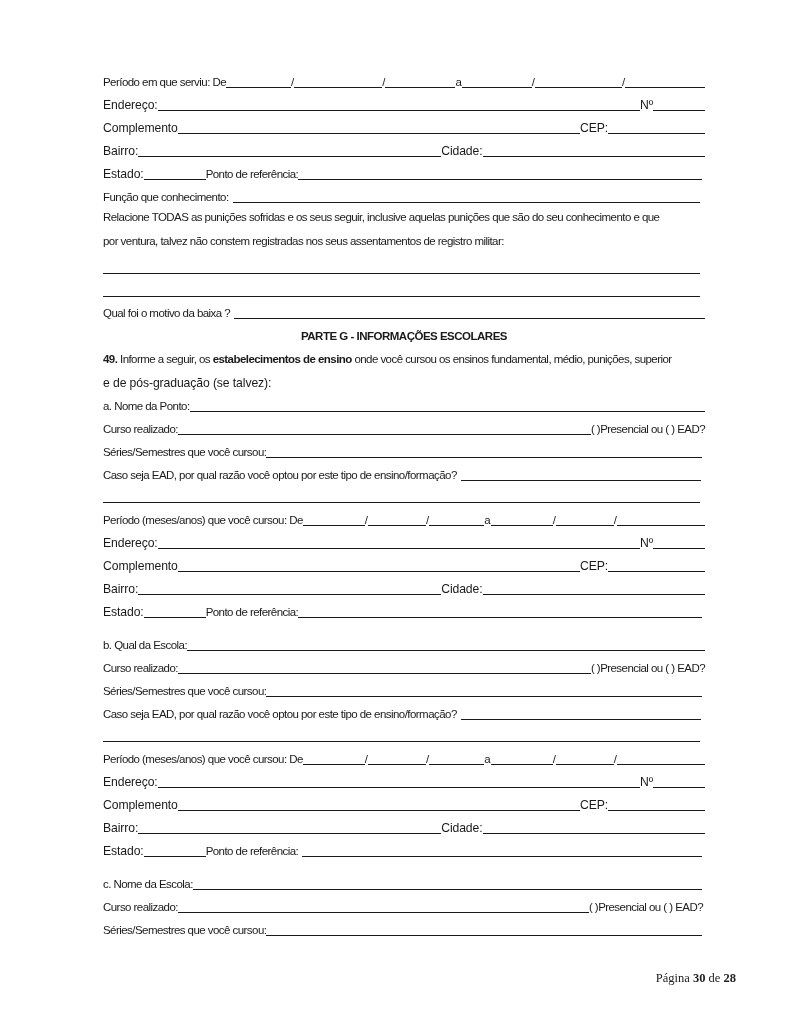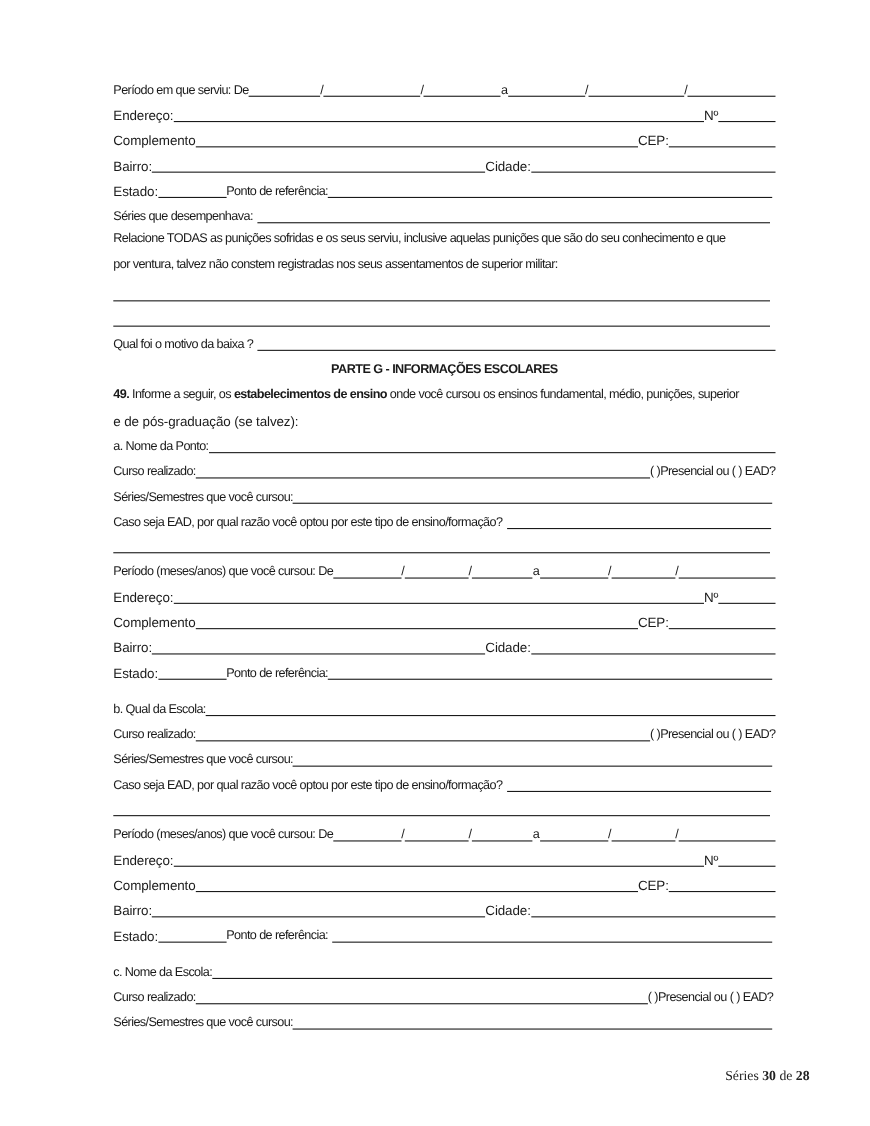--- a/index.html
+++ b/index.html
@@ -146,27 +146,27 @@
   </div>
 
   <div class="line" style="top:166px">
     <span class="lbl r">Estado:</span>
     <span class="fixfill" style="width:62px"></span>
     <span class="lbl c">Ponto de referência:</span>
     <span class="fill" style="margin-right:3px"></span>
   </div>
 
   <div class="line" style="top:189px">
-    <span class="lbl c">Séries que desempenhava:</span>
+    <span class="lbl c">Função que conhecimento:</span>
     <span style="width:4px;flex:0 0 auto"></span>
     <span class="fill" style="margin-right:5px"></span>
   </div>
 
-  <div class="para" style="top:211px">Relacione TODAS as punições sofridas e os seus serviu, inclusive aquelas punições que são do seu conhecimento e que</div>
-  <div class="para" style="top:235px">por ventura, talvez não constem registradas nos seus assentamentos de superior militar:</div>
+  <div class="para" style="top:211px">Relacione TODAS as punições sofridas e os seus seguir, inclusive aquelas punições que são do seu conhecimento e que</div>
+  <div class="para" style="top:235px">por ventura, talvez não constem registradas nos seus assentamentos de registro militar:</div>
 
   <div class="fullrule" style="top:273px"></div>
   <div class="fullrule" style="top:296px"></div>
 
   <div class="line" style="top:305px">
     <span class="lbl c">Qual foi o motivo da baixa ?</span>
     <span style="width:4px;flex:0 0 auto"></span>
     <span class="fill"></span>
   </div>
 
@@ -306,14 +306,14 @@
     <span class="lbl c" style="margin-right:2px">(  )Presencial ou (  ) EAD?</span>
   </div>
   <div class="line" style="top:922px">
     <span class="lbl c">Séries/Semestres que você cursou:</span>
     <span class="fill" style="margin-right:3px"></span>
   </div>
 
 </div>
 
 <div class="footer">
-  <span>Séries </span><b>30</b><span> de </span><b>28</b>
+  <span>Página </span><b>30</b><span> de </span><b>28</b>
 </div>
 
 </body></html>

